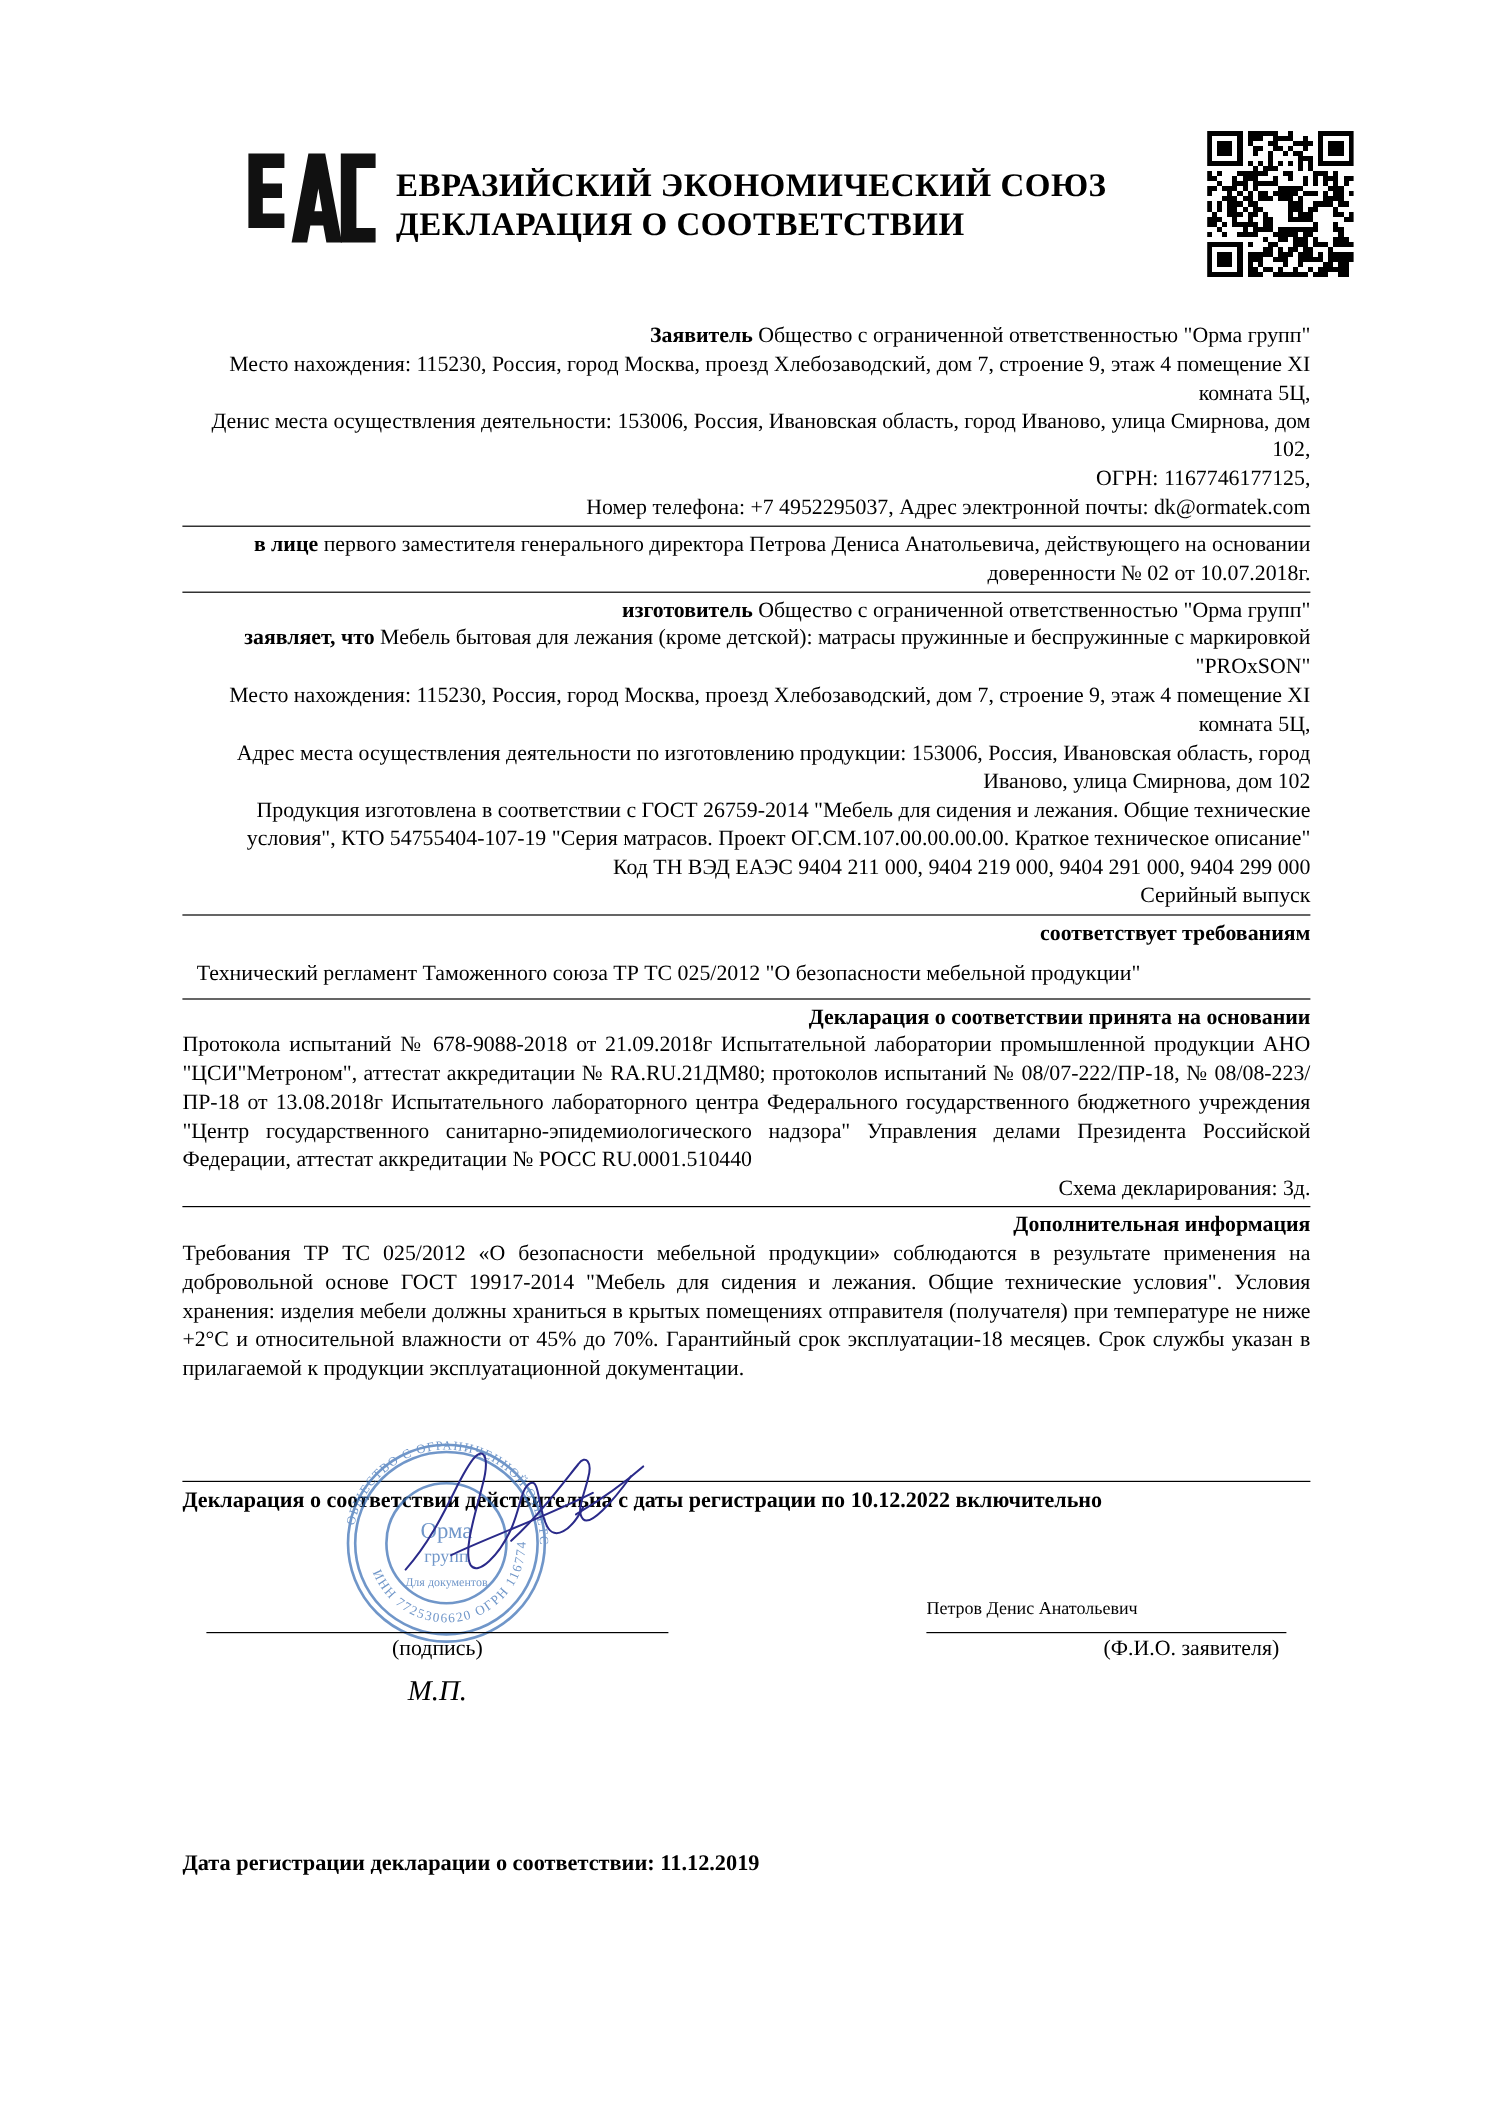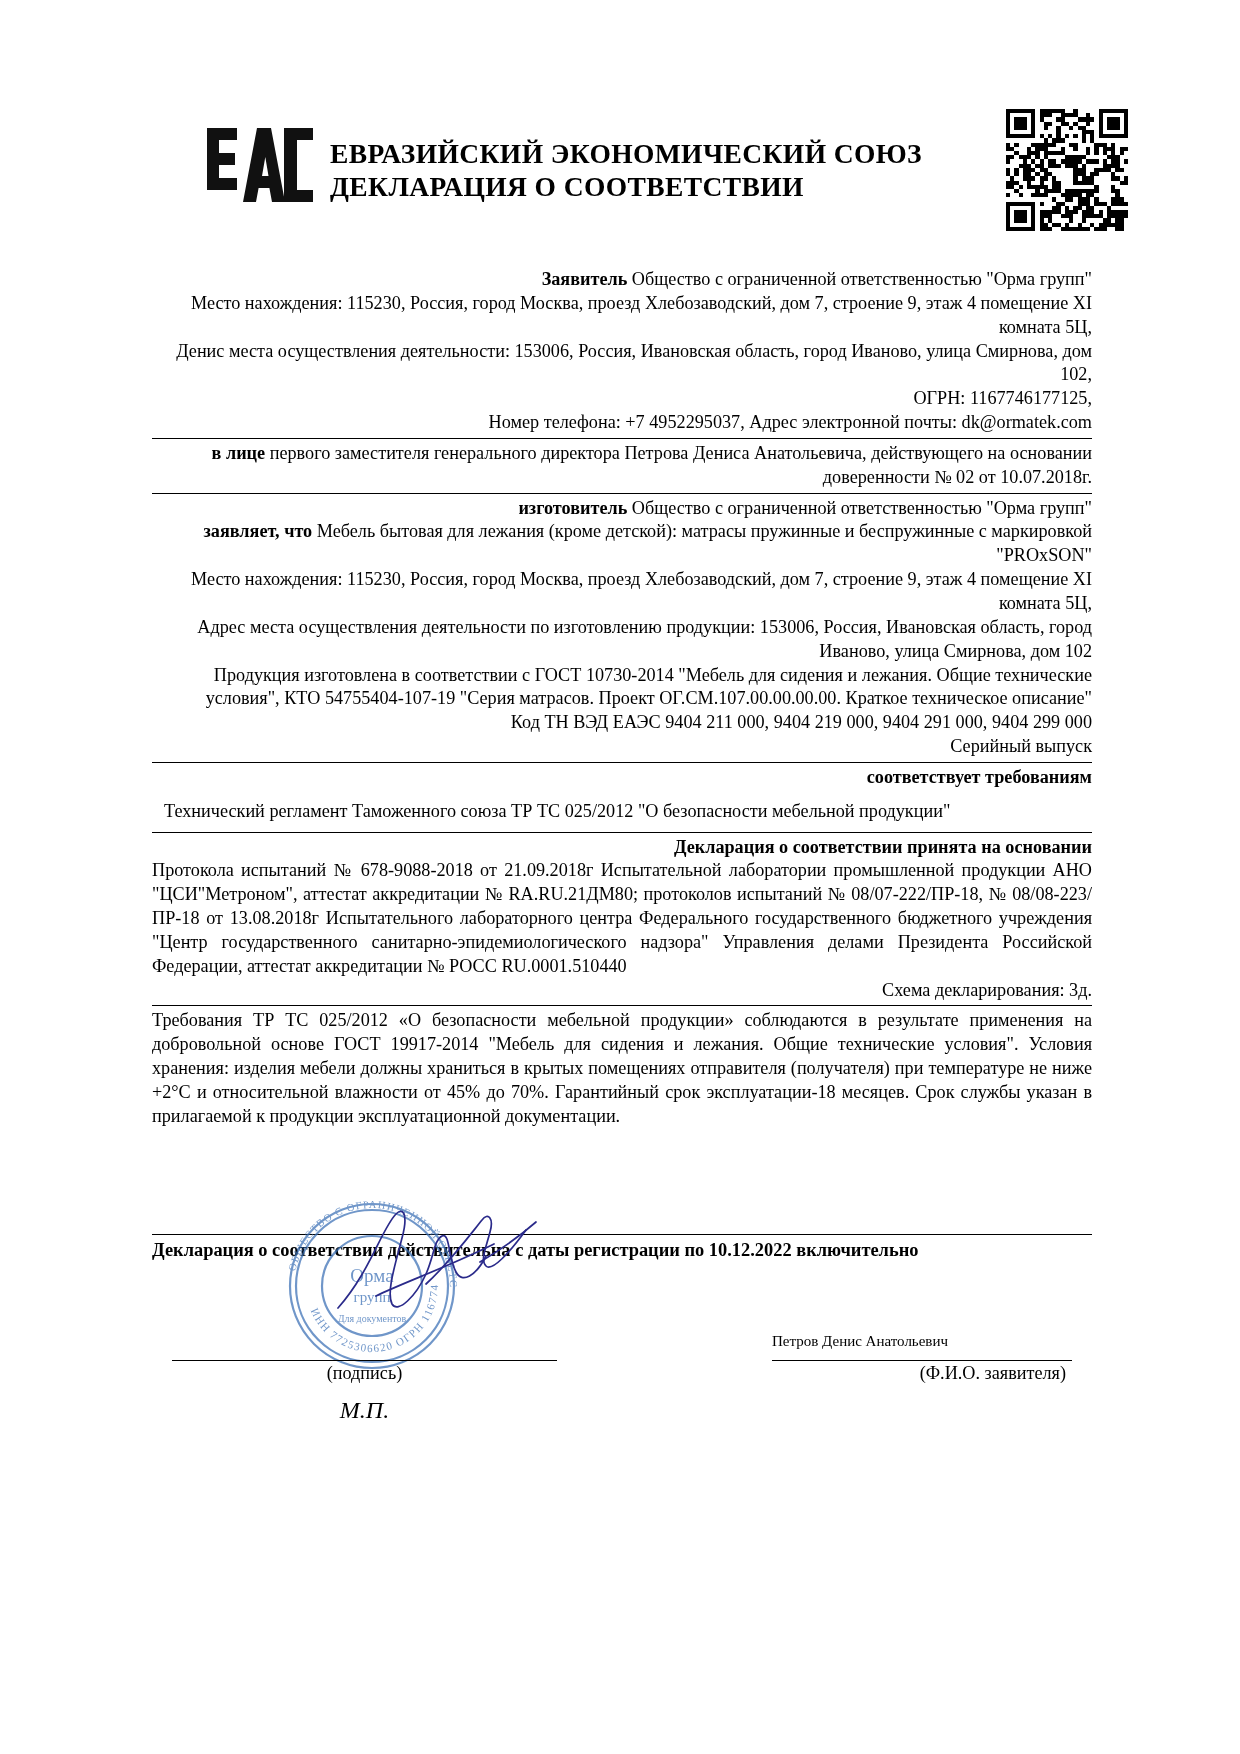--- a/index.html
+++ b/index.html
@@ -695,39 +695,40 @@
 
     <div class="row">
       <div>
         <span class="b">изготовитель</span><span> Общество с ограниченной ответственностью "Орма групп"</span>
       </div>
       <div>
         <span class="b">заявляет, что</span><span> Мебель бытовая для лежания (кроме детской): матрасы пружинные и беспружинные с маркировкой "PROxSON"</span>
       </div>
       <div>Место нахождения: 115230, Россия, город Москва, проезд Хлебозаводский, дом 7, строение 9, этаж 4 помещение XI комната 5Ц,</div>
       <div>Адрес места осуществления деятельности по изготовлению продукции: 153006, Россия, Ивановская область, город Иваново, улица Смирнова, дом 102</div>
-      <div>Продукция изготовлена в соответствии с ГОСТ 10730-2014 "Мебель для сидения и лежания. Общие технические условия", КТО 54755404-107-19 "Серия матрасов. Проект ОГ.СМ.107.00.00.00.00. Краткое техническое описание"</div>
+      <div>Продукция изготовлена в соответствии с ГОСТ 26759-2014 "Мебель для сидения и лежания. Общие технические условия", КТО 54755404-107-19 "Серия матрасов. Проект ОГ.СМ.107.00.00.00.00. Краткое техническое описание"</div>
       <div>Код ТН ВЭД ЕАЭС 9404 211 000, 9404 219 000, 9404 291 000, 9404 299 000</div>
       <div>Серийный выпуск</div>
     </div>
 
     <hr class="hr hr-tight">
 
     <div class="row b">соответствует требованиям</div>
 
     <div class="row just sect-pad" style="margin-top:10px;">Технический регламент Таможенного союза ТР ТС 025/2012 "О безопасности мебельной продукции"</div>
 
     <hr class="hr hr-tight" style="margin-top:8px;">
 
     <div class="row b sect-pad">Декларация о соответствии принята на основании</div>
     <div class="row just">Протокола испытаний № 678-9088-2018 от 21.09.2018г Испытательной лаборатории промышленной продукции АНО "ЦСИ"Метроном", аттестат аккредитации № RA.RU.21ДМ80; протоколов испытаний № 08/07-222/ПР-18, № 08/08-223/ПР-18 от 13.08.2018г Испытательного лабораторного центра Федерального государственного бюджетного учреждения "Центр государственного санитарно-эпидемиологического надзора" Управления делами Президента Российской Федерации, аттестат аккредитации № РОСС RU.0001.510440</div>
     <div class="row">Схема декларирования: 3д.</div>
 
     <hr class="hr hr-tight">
 
+    <div class="row b sect-pad">Дополнительная информация</div>
     <div class="row just">Требования ТР ТС 025/2012 «О безопасности мебельной продукции» соблюдаются в результате применения на добровольной основе ГОСТ 19917-2014 "Мебель для сидения и лежания. Общие технические условия". Условия хранения: изделия мебели должны храниться в крытых помещениях отправителя (получателя) при температуре не ниже +2°С и относительной влажности от 45% до 70%. Гарантийный срок эксплуатации-18 месяцев. Срок службы указан в прилагаемой к продукции эксплуатационной документации.</div>
 
   </div>
 
   <div class="valid-rule"></div>
   <div class="valid-line">Декларация о соответствии действительна с даты регистрации по 10.12.2022 включительно</div>
 
   <div class="stamp">
     <svg width="200" height="200" viewBox="0 0 200 200" xmlns="http://www.w3.org/2000/svg">
       <defs>
@@ -765,14 +766,15 @@
   <div class="sig-area">
     <div class="sig-line-left"></div>
     <div class="sig-label-left">(подпись)</div>
     <div class="mp">М.П.</div>
 
     <div class="sig-line-right"></div>
     <div class="sig-name">Петров Денис Анатольевич</div>
     <div class="sig-label-right">(Ф.И.О. заявителя)</div>
   </div>
 
+  <div class="reg-date">Дата регистрации декларации о соответствии: 11.12.2019</div>
 
 </div>
 
 </body></html>

